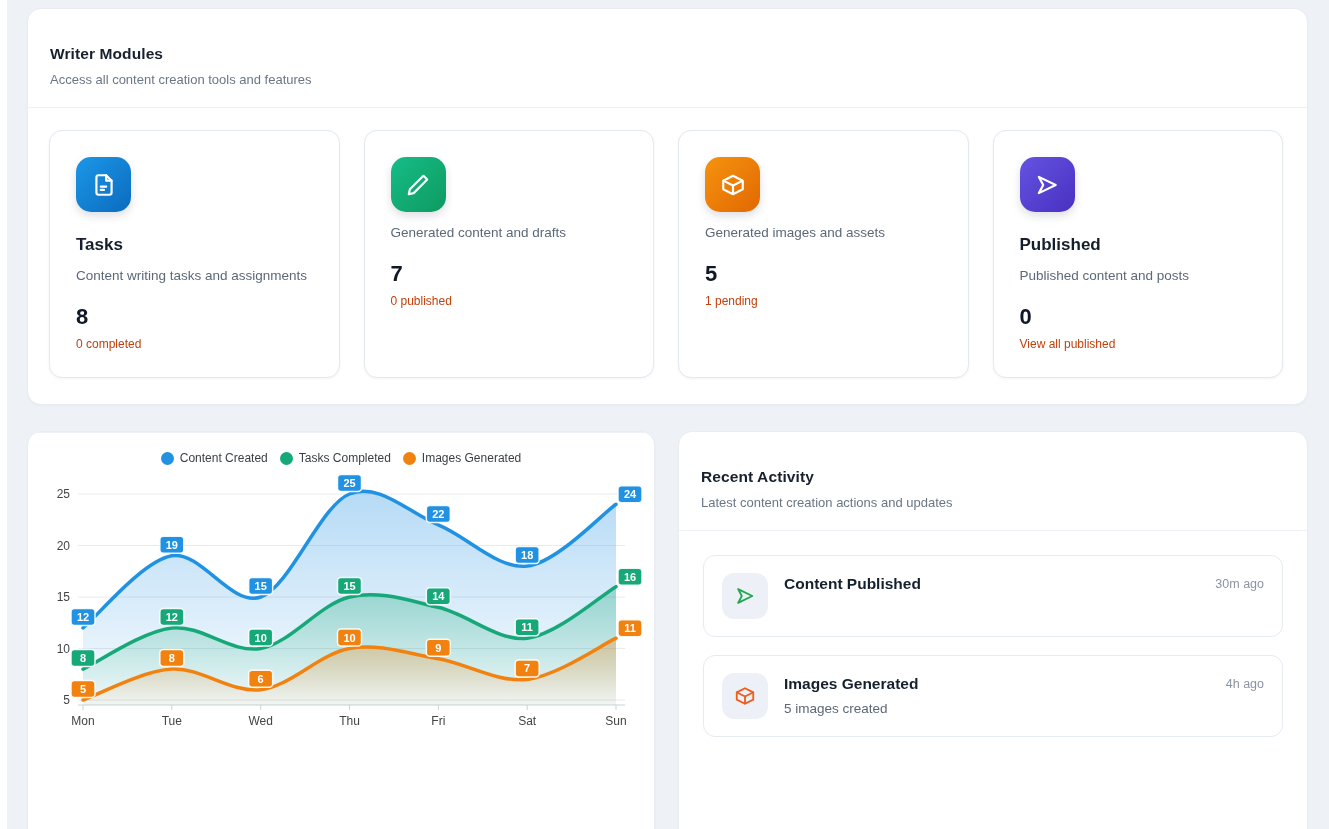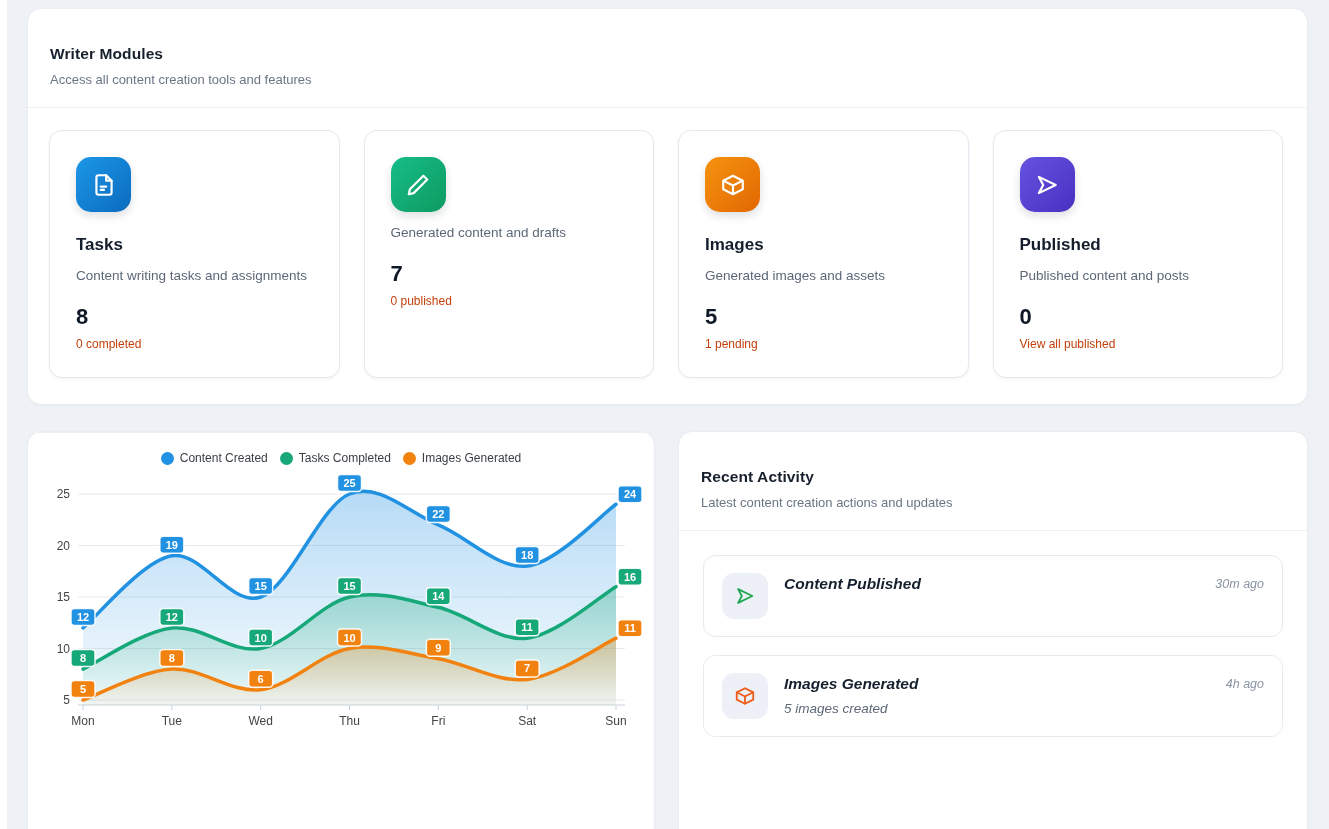--- a/index.html
+++ b/index.html
@@ -44,21 +44,21 @@
   .legend { display:flex; justify-content:center; align-items:flex-start; gap:12px; margin-top:18px; }
   .legend-item { display:flex; align-items:center; gap:6px; cursor:pointer; }
   .legend-dot { width:13px; height:13px; border-radius:50%; }
   .legend-label { font-size:12px; color:#3a3f45; }
   #chart { margin-top:6px; }
 
   
   .activity-list { display:flex; flex-direction:column; gap:18px; padding:24px; }
   .aitem {
     display:flex; align-items:flex-start; gap:16px;
-    border:1px solid #e6ebf1; border-radius:12px; padding:17px 18px; background:#fff; cursor:pointer;font-style:italic;
+    border:1px solid #e6ebf1; border-radius:12px; padding:17px 18px; background:#fff; cursor:pointer;
   }
   .aicon {
     width:46px; height:46px; border-radius:12px; background:#edf1f7; flex:0 0 auto;
     display:flex; align-items:center; justify-content:center;
   }
   .aicon svg { width:22px; height:22px; stroke:currentColor; fill:none; stroke-width:2; stroke-linecap:round; stroke-linejoin:round; }
   .abody { flex:1 1 auto; padding-top:2px; }
   .atitle { font-size:15.5px; font-weight:700; color:#15202e; }
   .adesc  { margin-top:8px; font-size:13.5px; color:#5c6878; }
   .atime  { font-size:12.5px; color:#8b94a3; padding-top:4px; white-space:nowrap; }
@@ -105,21 +105,20 @@
         </div>
 
         <div class="mcard">
           <div class="micon" style="background: linear-gradient(135deg, rgb(246, 147, 15), rgb(225, 104, 2));">
             <svg viewBox="0 0 24 24">
               <path d="M21 8 12 3.5 3 8v8l9 4.5 9-4.5Z"></path>
               <path d="M3.4 8.2 12 12.5l8.6-4.3"></path>
                 <path d="M12 12.5V20.3"></path>
             </svg>
           </div>
-          <div class="mtitle">Images</div>
           <div class="mdesc">Generated images and assets</div>
           <div class="mvalue">5</div>
           <div class="msub">1 pending</div>
         </div>
 
         <div class="mcard">
           <div class="micon" style="background: linear-gradient(135deg, rgb(101, 83, 224), rgb(73, 48, 194));">
             <svg viewBox="0 0 24 24">
               <path d="M4.5 4.5 20 12 4.5 19.5 8.5 12Z"></path>
             </svg>

